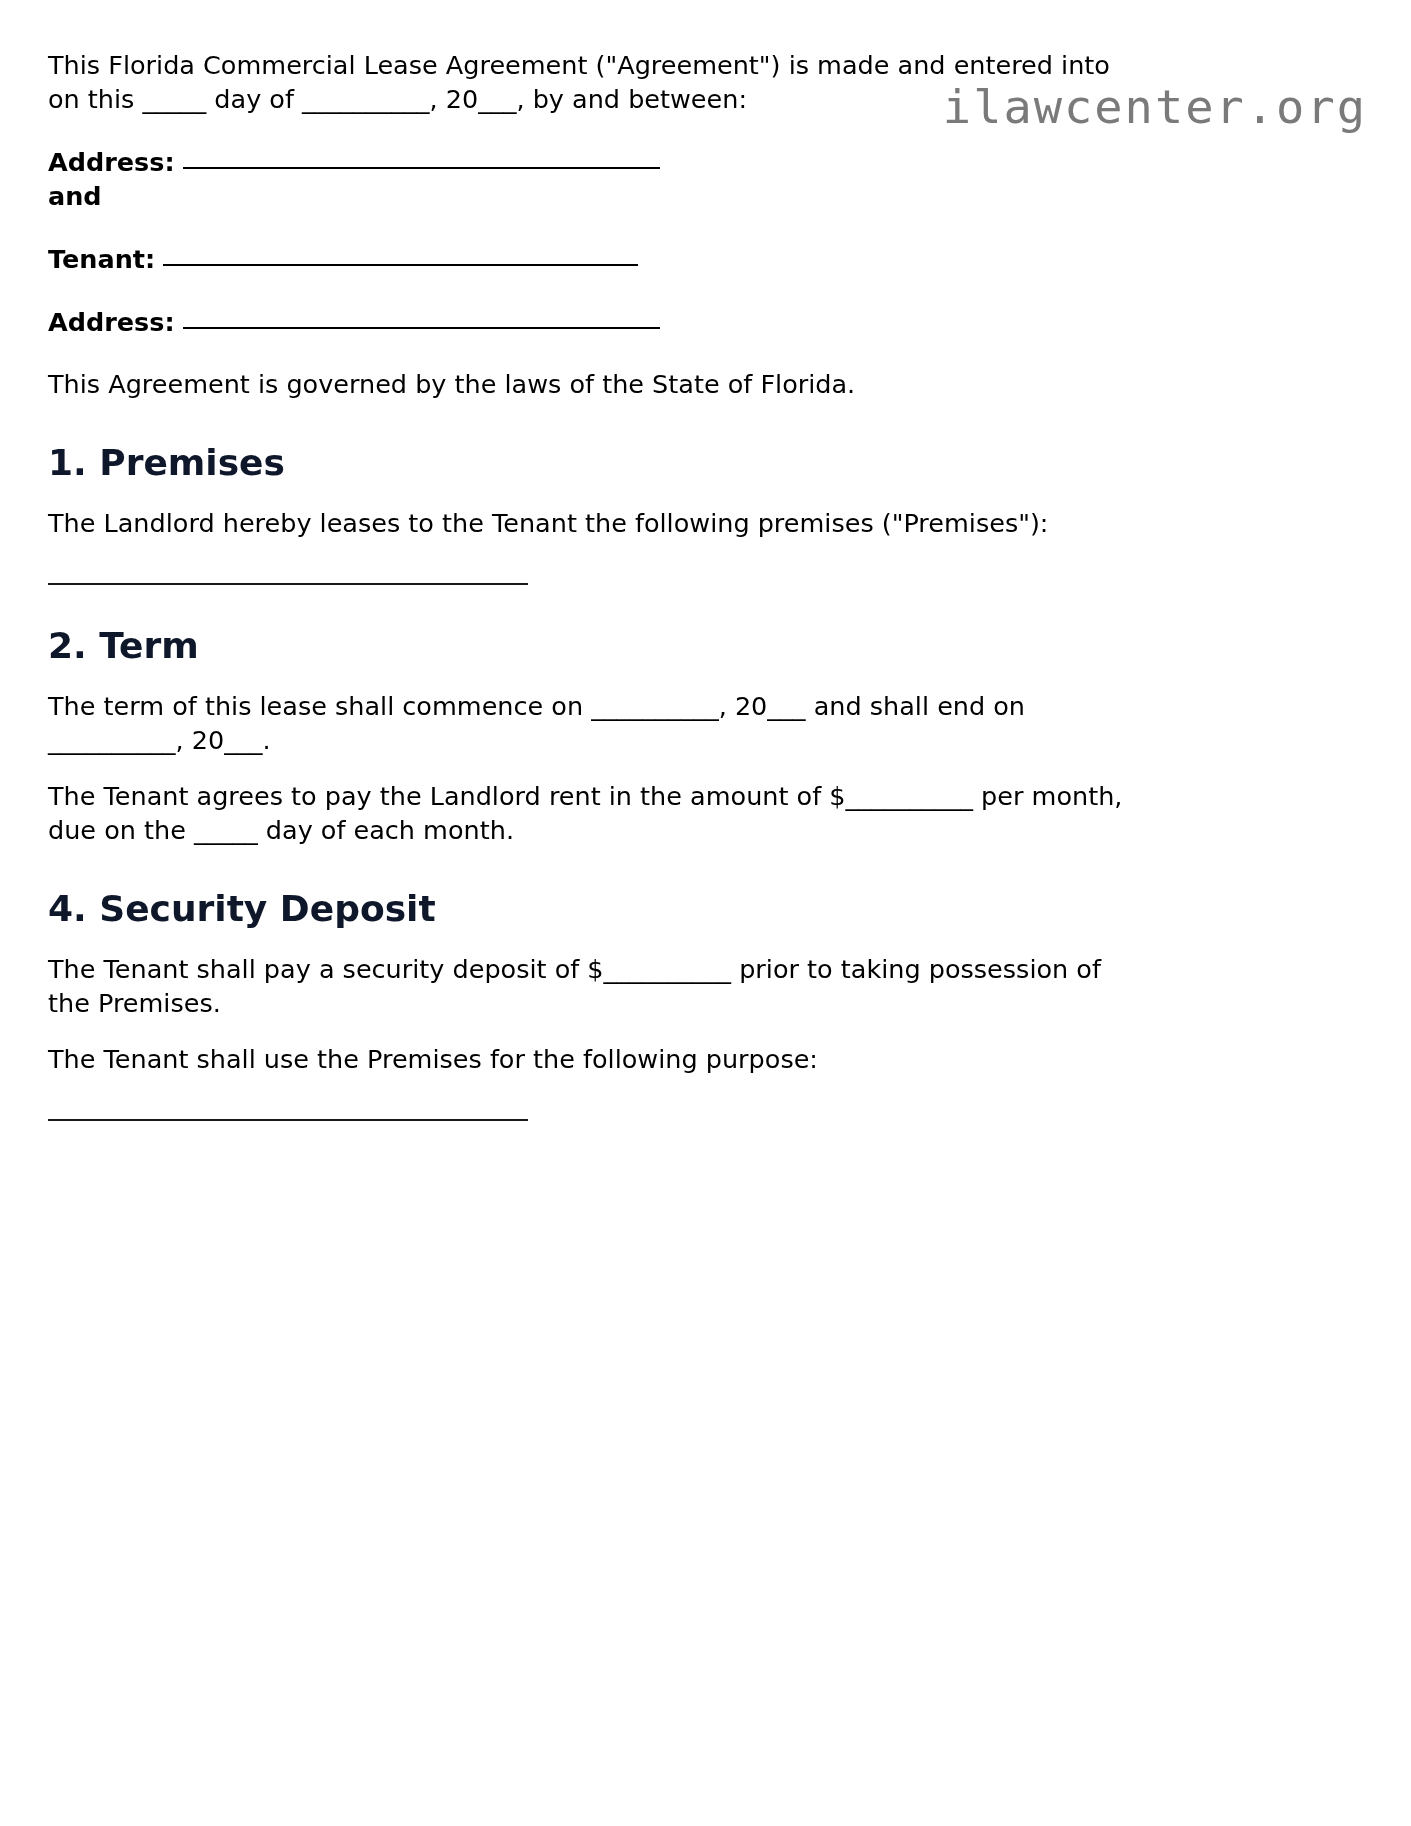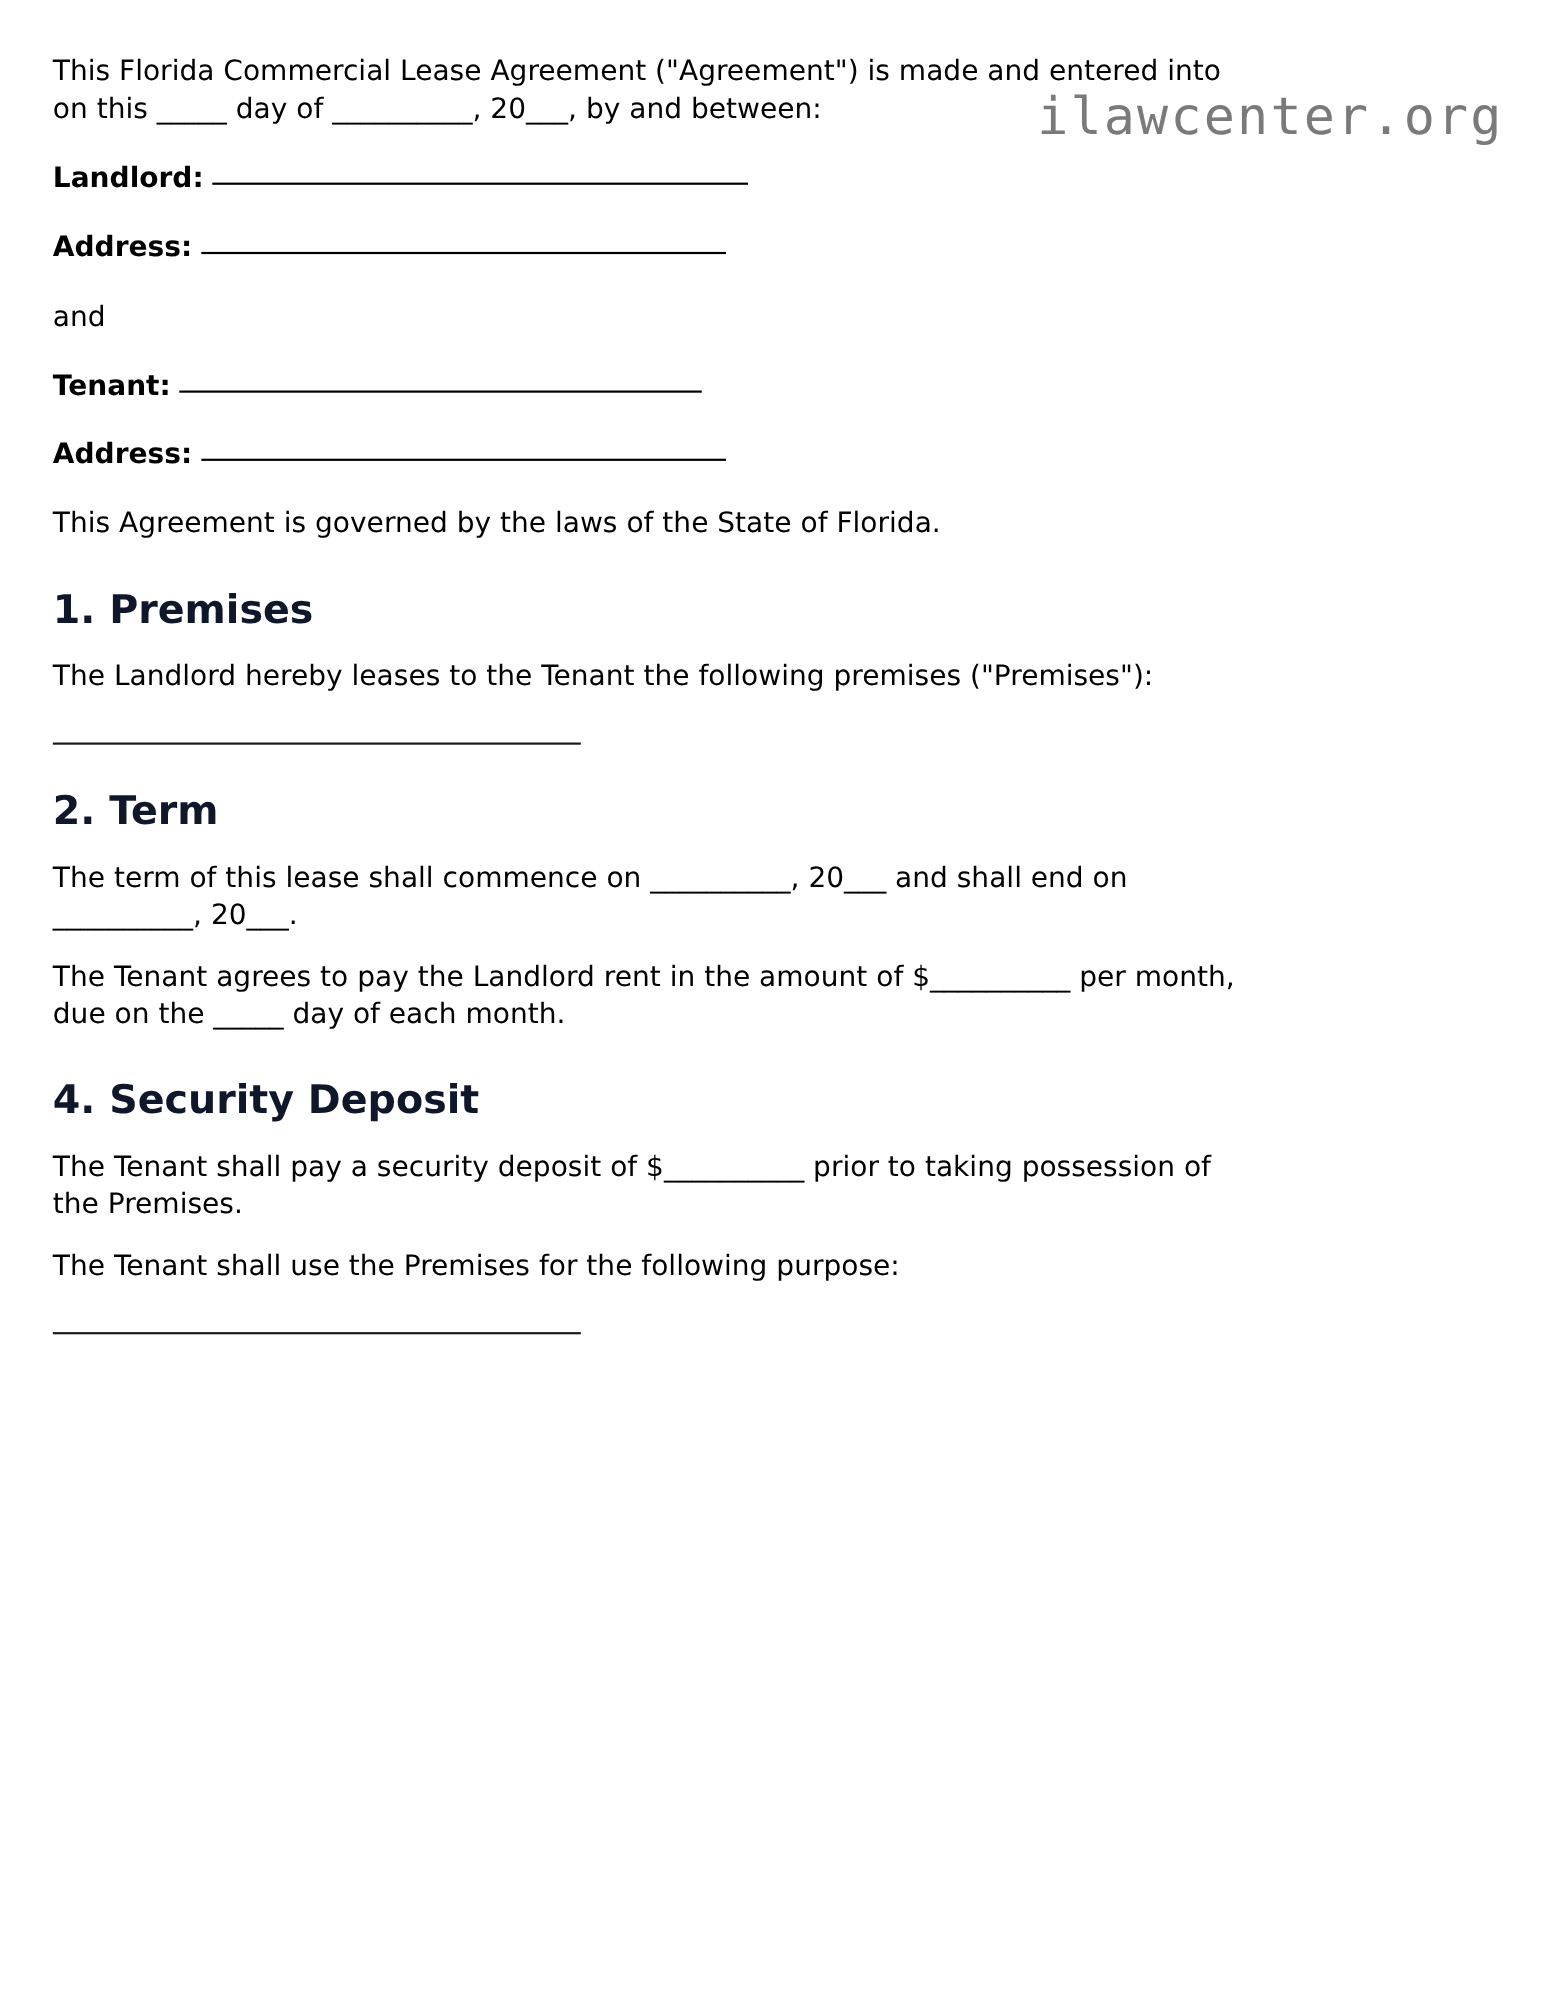--- a/index.html
+++ b/index.html
@@ -70,21 +70,21 @@
     height: 20px;
   }
   .blank-landlord { width: 487px; }
   .blank-address1 { width: 477px; }
   .blank-tenant   { width: 475px; }
   .blank-address2 { width: 477px; }
 
   .and-row {
     font-size: 25.5px;
     line-height: 1.33;
-    margin-top: 29px;
+    font-weight: bold;
   }
   .governed {
     margin-top: 29px;
   }
   h2.section-heading {
     margin: 0;
     padding-top: 38px;
     padding-bottom: 0;
     font-size: 36px;
     font-weight: bold;
@@ -105,24 +105,20 @@
 </head>
 <body>
 
 <div class="page">
 
   <div class="watermark">ilawcenter.org</div>
 
 
   <p class="body-text intro">This Florida Commercial Lease Agreement ("Agreement") is made and entered into on this _____ day of __________, 20___, by and between:</p>
 
-  <div class="field-row">
-    <span class="field-label">Landlord:</span>
-    <span class="field-blank blank-landlord"></span>
-  </div>
 
   <div class="field-row">
     <span class="field-label">Address:</span>
     <span class="field-blank blank-address1"></span>
   </div>
 
   <div class="and-row body-text">and</div>
 
   <div class="field-row">
     <span class="field-label">Tenant:</span>

